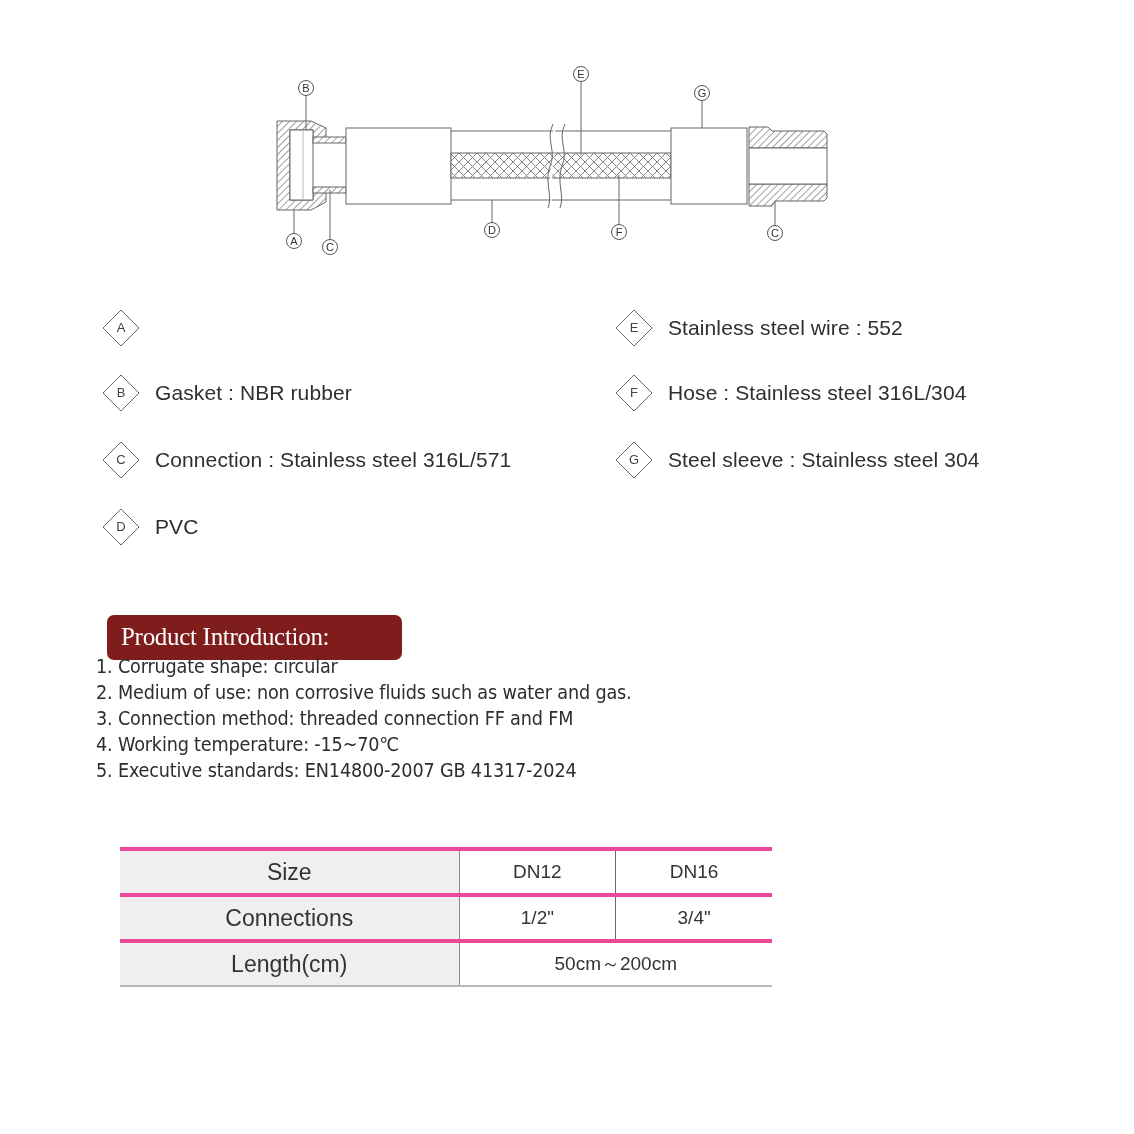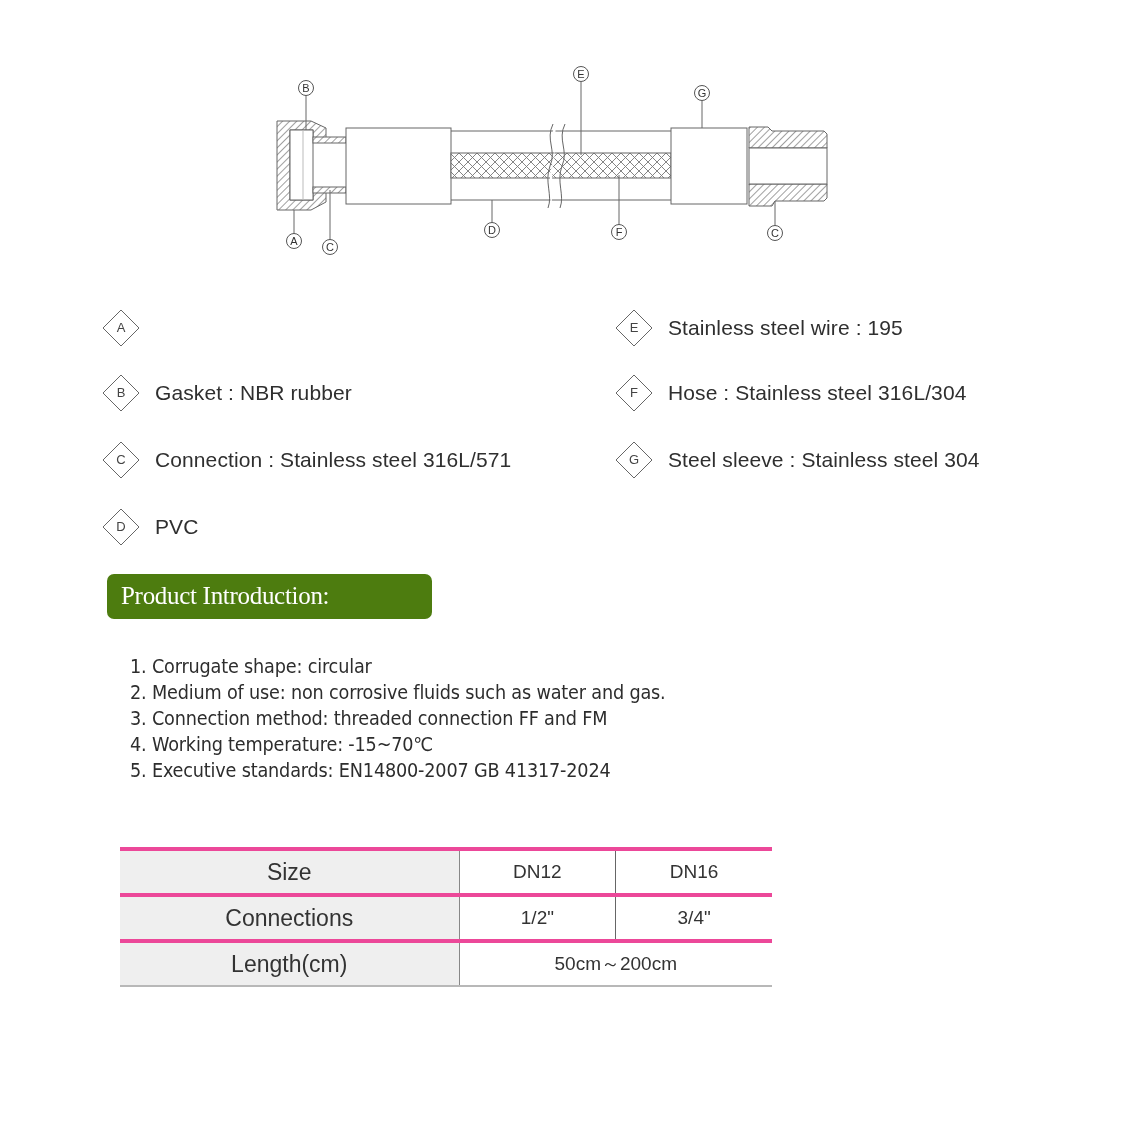--- a/index.html
+++ b/index.html
@@ -3,23 +3,23 @@
   <meta charset="utf-8">
   <style>
     html, body { margin:0; padding:0; background:#ffffff; }
     body { width:1134px; height:1134px; position:relative; overflow:hidden; font-family:"Liberation Sans", sans-serif; color:#333; }
     .diagram { position:absolute; left:0; top:0; width:1134px; height:280px; }
     .legend-item { position:absolute; display:flex; align-items:center; height:44px; }
     .diamond { width:40px; height:40px; position:relative; margin-right:14px; flex:none; }
     .diamond svg { position:absolute; left:0; top:0; }
     .diamond span { position:absolute; left:0; top:0; width:40px; height:40px; line-height:40px; text-align:center; font-size:13px; color:#444; }
     .legend-text { font-size:21px; color:#2f2f2f; white-space:nowrap; letter-spacing:0.1px; }
-    .intro-badge { position:absolute; left:107px; top:574px; width:325px; height:45px; background:#4d7c0f; border-radius:7px; }
+    .intro-badge { position:absolute; left:107px; top:615px; width:295px; height:45px; background:#7f1d1d; border-radius:7px; }
     .intro-badge span { position:absolute; left:14px; top:8px; font-family:"Liberation Serif", serif; font-size:25px; color:#ffffff; letter-spacing:-0.3px; }
-    .intro-list { position:absolute; left:130px; top:653px; margin:0; padding:0; list-style:none; }
+    .intro-list { position:absolute; left:96px; top:653px; margin:0; padding:0; list-style:none; }
     .intro-list li { font-family:"DejaVu Sans", sans-serif; font-size:19px; line-height:26px; color:#2d2d2d; letter-spacing:-0.2px; white-space:nowrap; transform:scaleX(0.93); transform-origin:left center; }
     .spec-table { position:absolute; left:120px; top:847px; border-collapse:collapse; width:652px; }
     .spec-table td { height:42px; padding:0; text-align:center; color:#333; border-top:4px solid #ec4899; }
     .spec-table tr:last-child td { border-bottom:2px solid #b8b8b8; }
     .spec-table td.label { background:#efefef; width:343px; font-size:23px; border-right:1px solid #888; }
     .spec-table td.val { font-size:19px; width:158px; }
     .spec-table td.val.mid { border-right:1px solid #666; }
   </style>
 </head>
 <body>
@@ -145,21 +145,21 @@
   <span class="legend-text">PVC</span>
 </div>
 
 <div class="legend-item" style="left:614px; top:306px;">
   <div class="diamond">
     <svg width="40" height="40">
         <polygon points="20,2 38,20 20,38 2,20" fill="#fff" stroke="#666" stroke-width="1"></polygon>
       </svg>
     <span>E</span>
   </div>
-  <span class="legend-text">Stainless steel wire : 195</span>
+  <span class="legend-text">Stainless steel wire : 552</span>
 </div>
 <div class="legend-item" style="left:614px; top:371px;">
   <div class="diamond">
     <svg width="40" height="40">
         <polygon points="20,2 38,20 20,38 2,20" fill="#fff" stroke="#666" stroke-width="1"></polygon>
       </svg>
     <span>F</span>
   </div>
   <span class="legend-text">Hose : Stainless steel 316L/304</span>
 </div>

